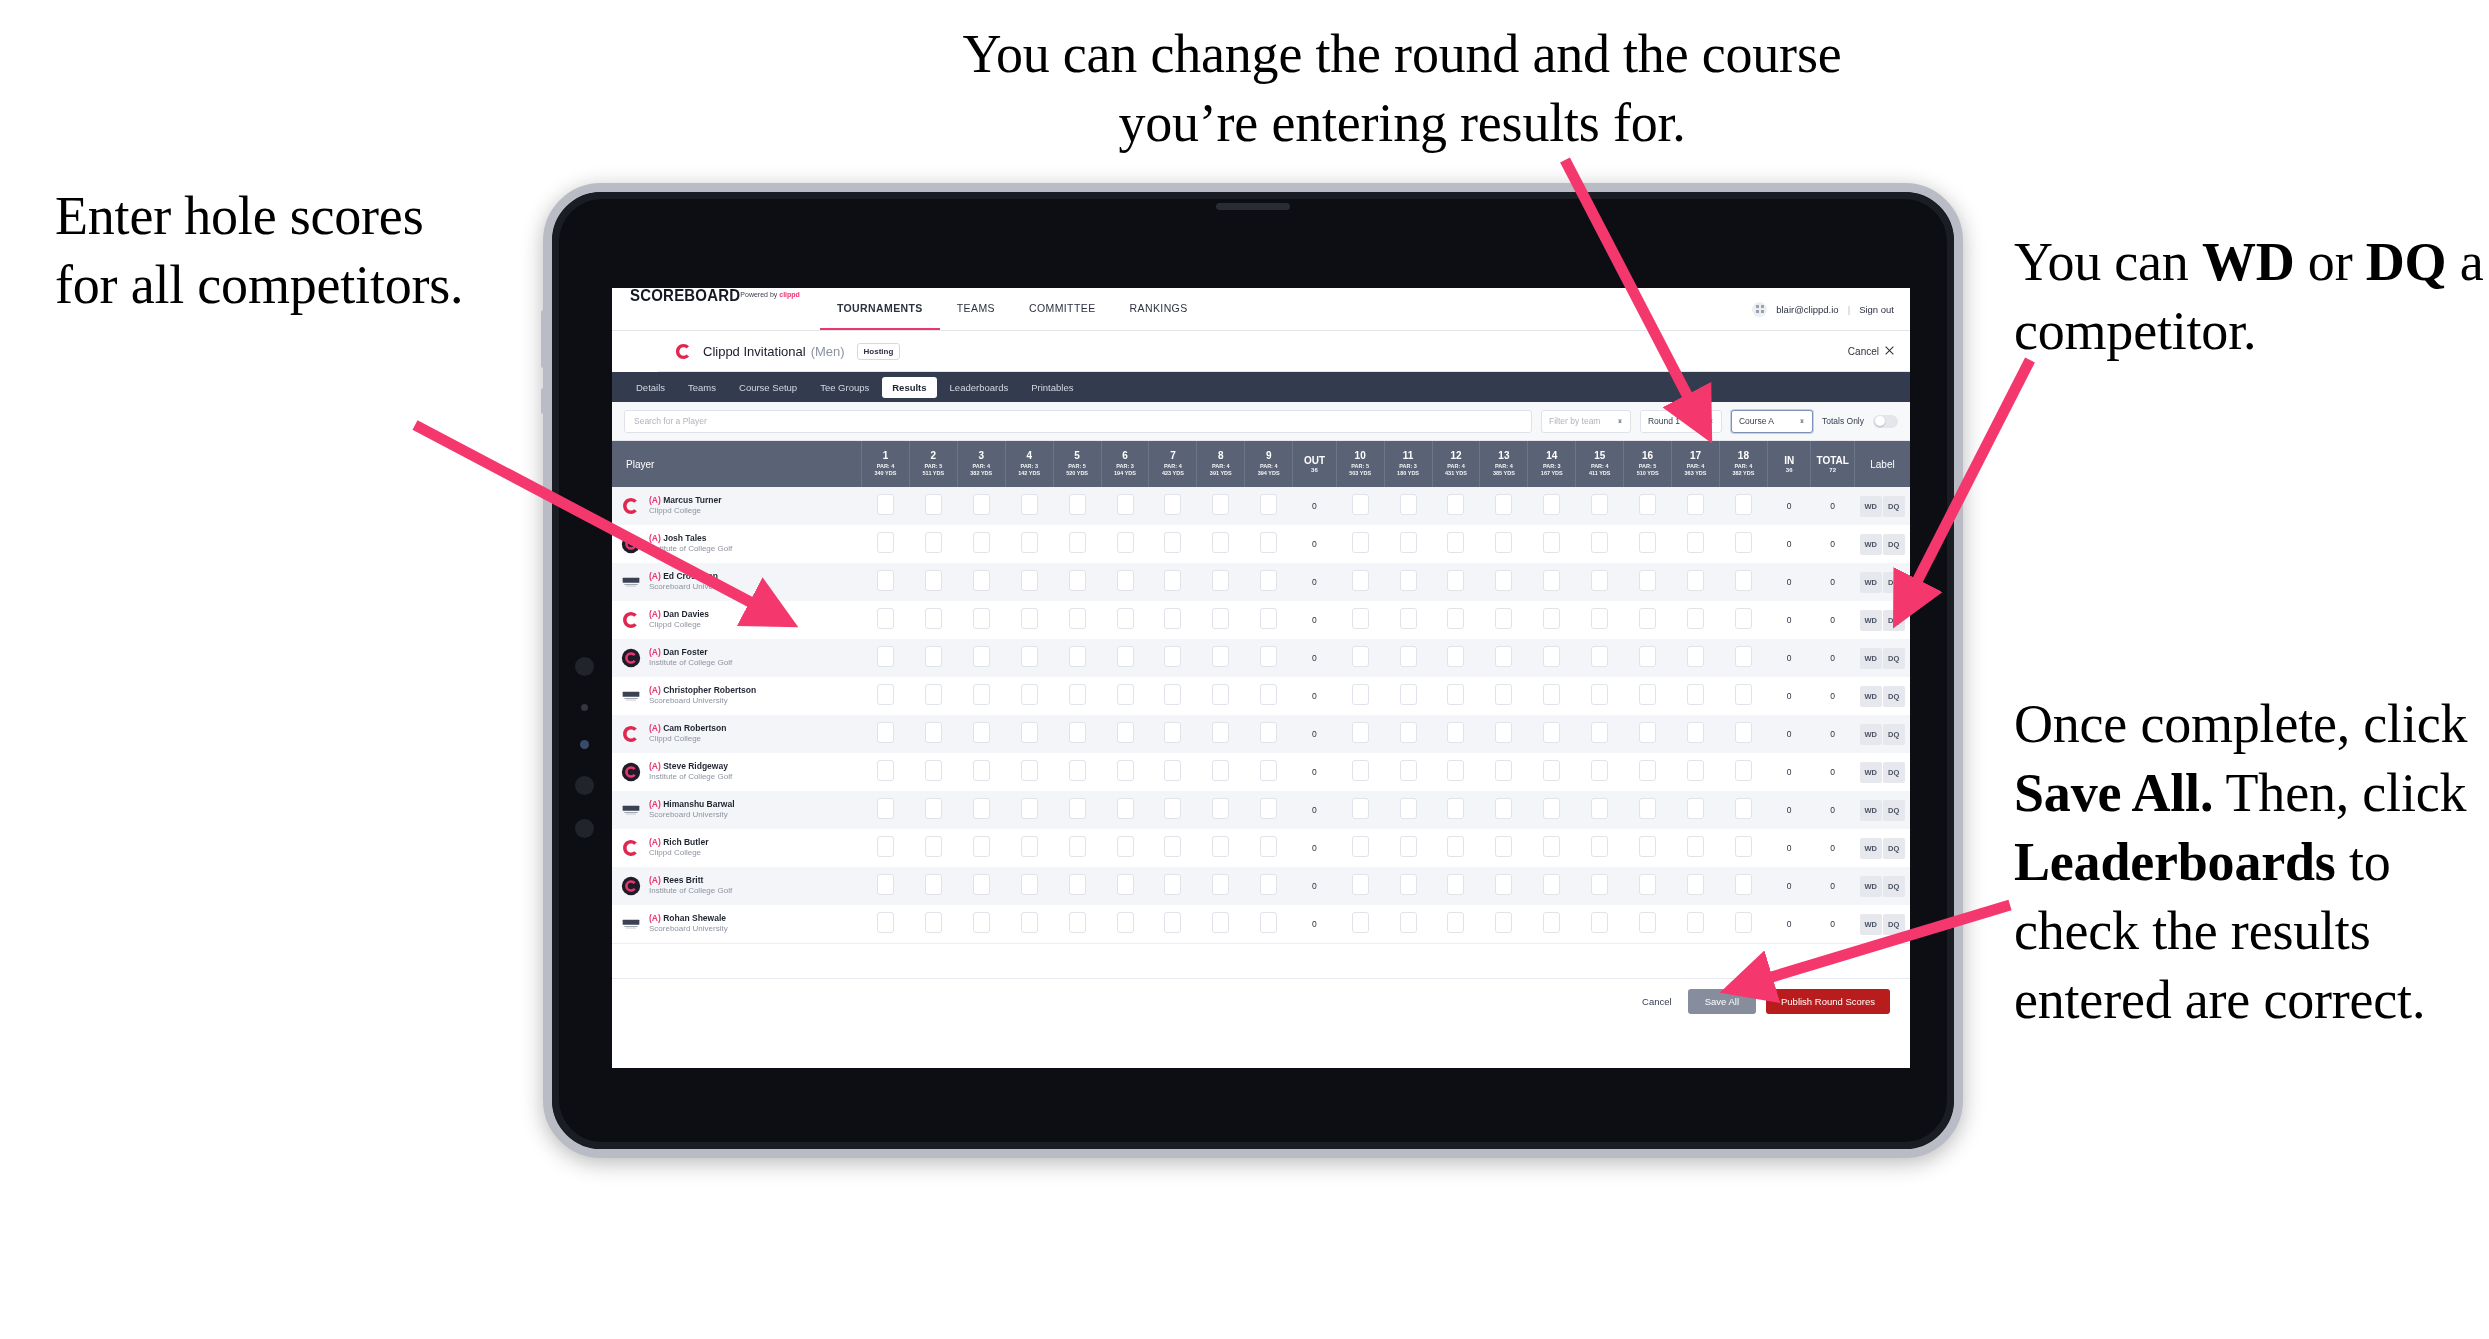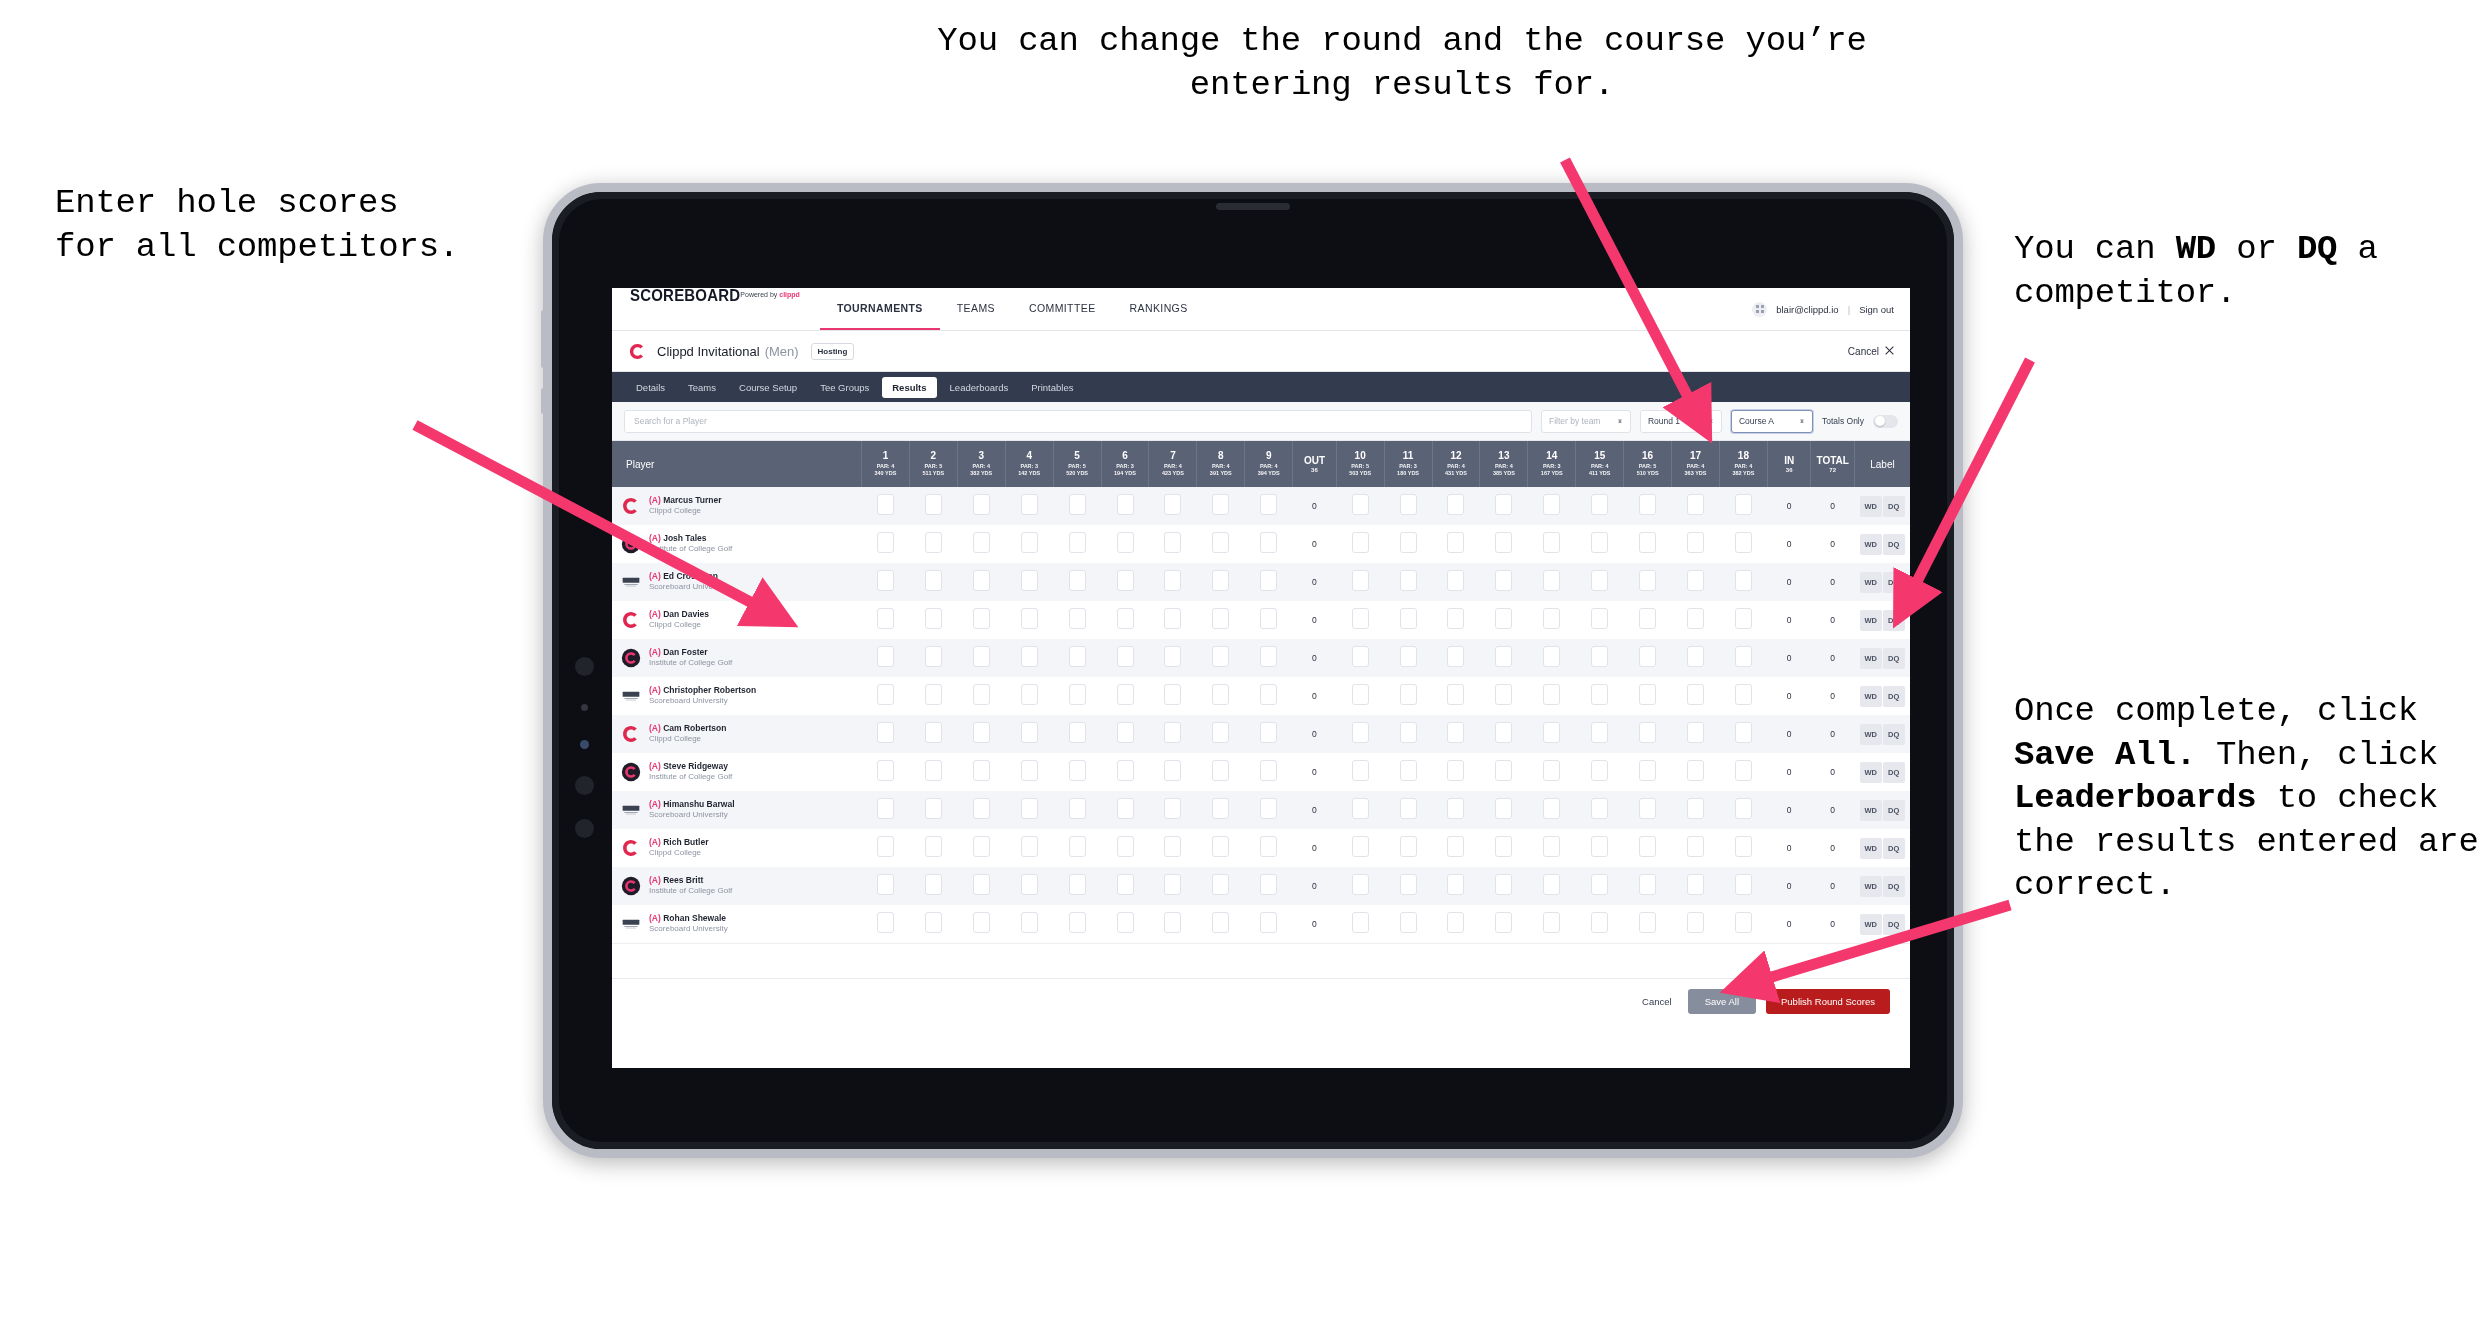--- a/index.html
+++ b/index.html
@@ -9,23 +9,23 @@
     font-family:"Liberation Sans", sans-serif;
     position:relative;
     overflow:hidden;
     -webkit-font-smoothing:antialiased;
   }
 
   
   .callout{
     position:absolute;
     color:#000;
-    font-size:34px;
+    font-size:54px;
     line-height:1.28;
-    font-family:Liberation Mono, monospace;
+    font-family:Liberation Serif, serif;
     letter-spacing:-0.2px;
   }
   .callout b{font-weight:bold;}
   #callout-left{left:55px;top:182px;width:420px;}
   #callout-top{left:912px;top:20px;width:980px;text-align:center;}
   #callout-right-top{left:2014px;top:228px;width:470px;}
   #callout-right-bottom{left:2014px;top:690px;width:490px;}
 
   
   .arrow-svg{position:absolute;left:0;top:0;width:2489px;height:1339px;pointer-events:none;}
@@ -99,21 +99,21 @@
     display:flex;align-items:center;justify-content:center;
   }
   .grid-icon svg{display:block;}
   .user-email{font-size:9.5px;color:#2c3140;}
   .divider-v{color:#b6bac4;font-size:9.5px;}
   .signout{font-size:9.5px;color:#2c3140;cursor:pointer;}
 
   
   #tbar{
     height:40px;display:flex;align-items:center;padding:0 16px;
-    background:#fff;border-bottom:1px solid #e3e5ea;
+    background:#fff;border-bottom:1px solid #e3e5ea;margin-left:46px;
   }
   .clogo{
     width:19px;height:19px;margin-right:10px;flex:none;
     display:flex;align-items:center;justify-content:center;
   }
   .t-title{font-size:13px;color:#191d29;font-weight:500;}
   .t-gender{font-size:13px;color:#8d93a1;margin-left:5px;}
   .t-badge{
     margin-left:12px;font-size:8px;font-weight:bold;color:#2c3140;
     border:1px solid #d6d9e0;border-radius:3px;padding:3px 6px;background:#fff;

